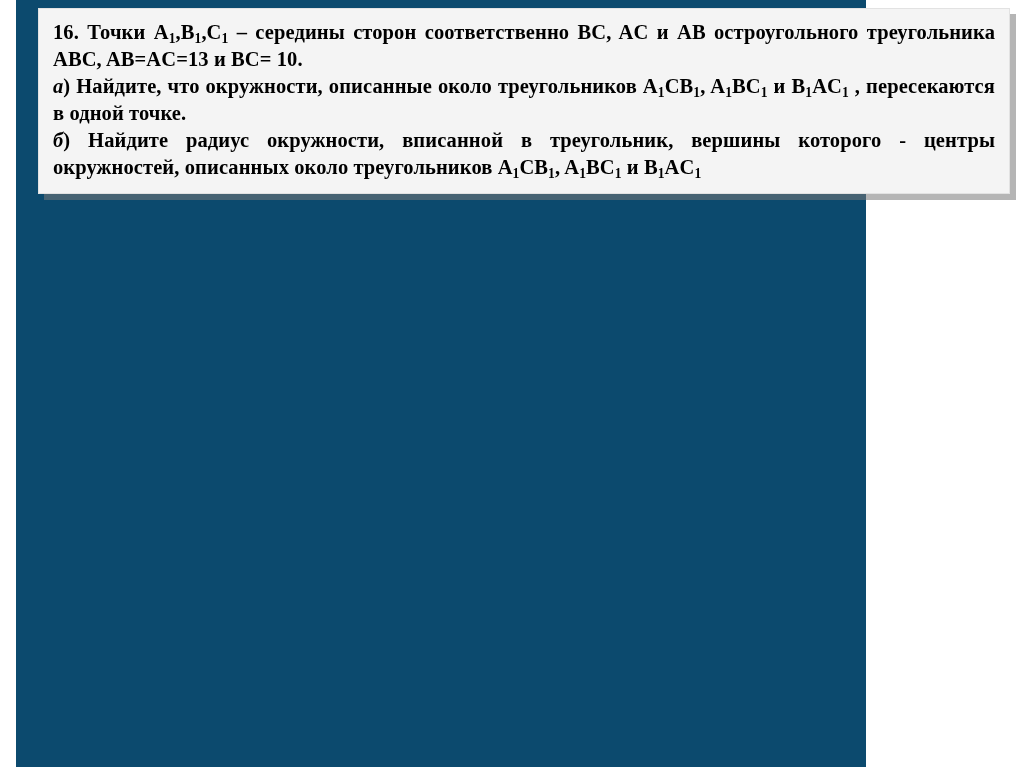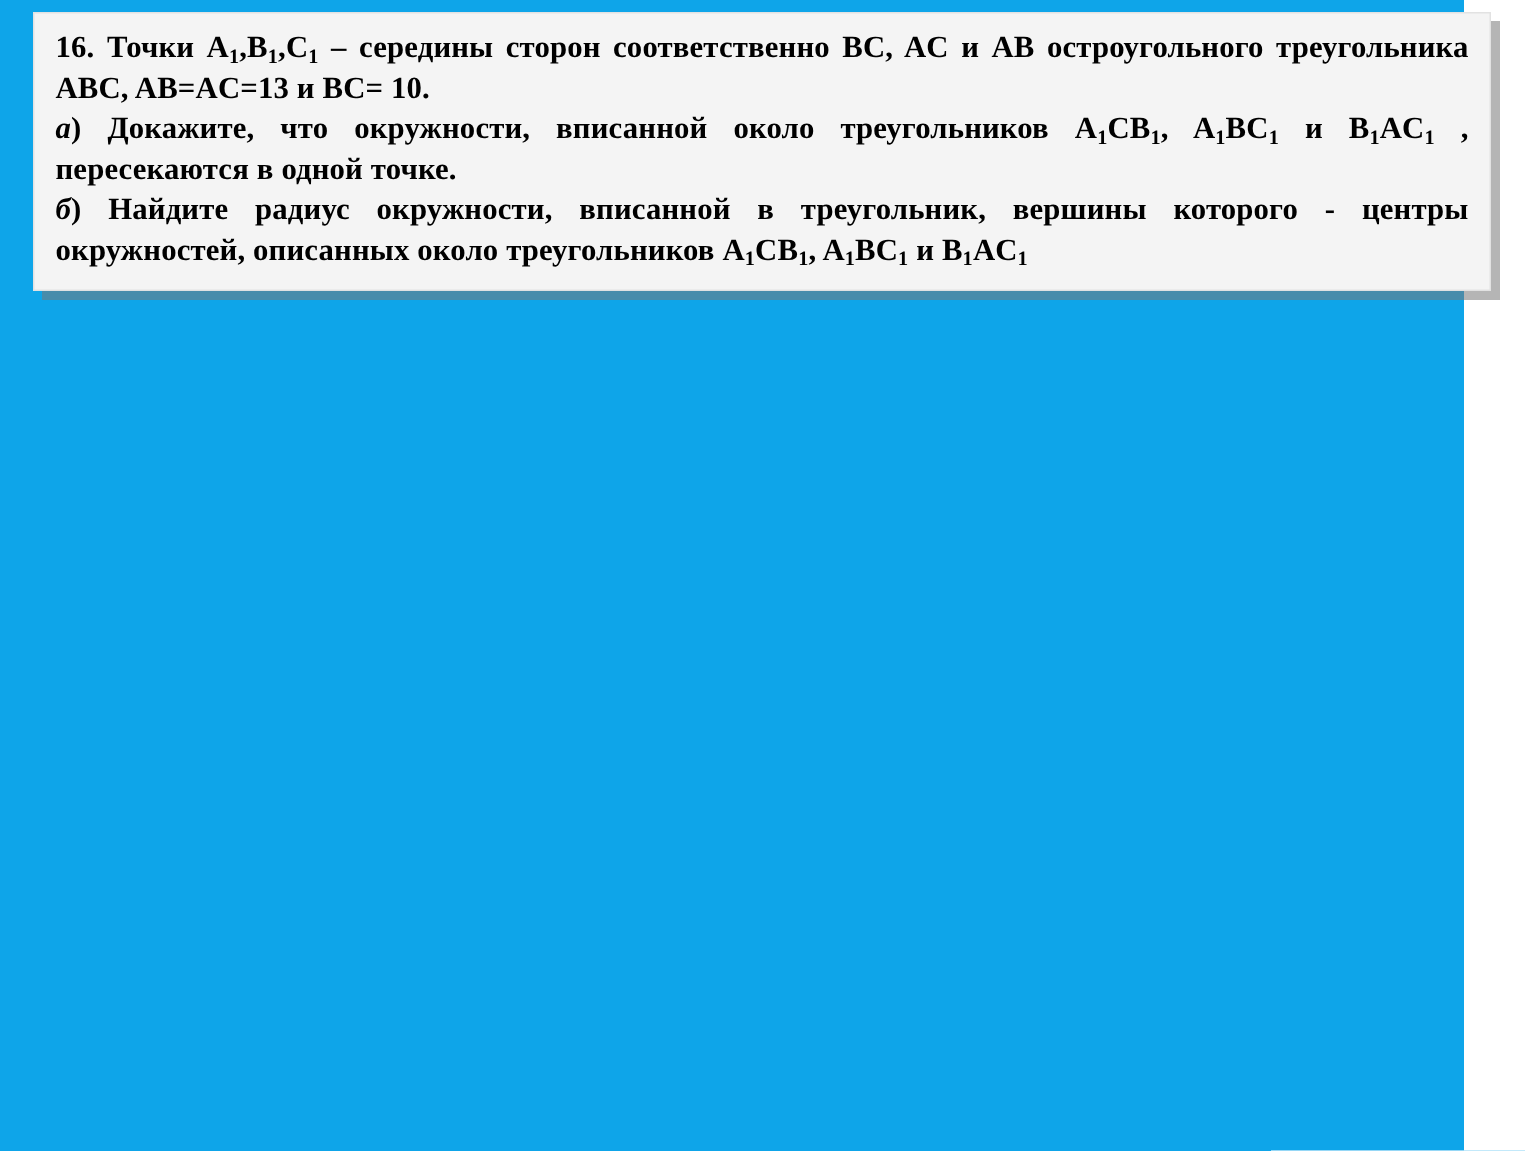--- a/index.html
+++ b/index.html
@@ -9,25 +9,25 @@
   }
   body {
     width: 1024px;
     height: 767px;
     font-family: "Liberation Serif", serif;
     overflow: hidden;
     position: relative;
   }
   .slide {
     position: absolute;
-    left: 0;
+    left: 16px;
     top: 0;
-    width: 976px;
+    width: 850px;
     height: 767px;
-    background: #0ea5e9;
+    background: #0c4a6e;
   }
   .text-frame {
     position: absolute;
     left: 22px;
     top: 8px;
     width: 972px;
     box-sizing: border-box;
     background: #f4f4f4;
     border: 1px solid #e2e2e2;
     box-shadow: 6px 6px 0 0 rgba(120,120,120,0.55);
@@ -61,19 +61,19 @@
 </style>
 </head>
 <body>
 
 <div class="slide">
 
   <div class="text-frame">
 
     <p class="line-statement"><span>16.</span> <span>Точки A</span><sub>1</sub><span>,B</span><sub>1</sub><span>,C</span><sub>1</sub><span> – середины сторон соответственно BC, AC и AB остроугольного треугольника ABC, AB=AC=13 и BC= 10.</span></p>
 
-    <p class="line-a"><span class="italic-marker">а</span><span>) Докажите, что окружности, вписанной около треугольников A</span><sub>1</sub><span>CB</span><sub>1</sub><span>, A</span><sub>1</sub><span>BC</span><sub>1</sub><span> и B</span><sub>1</sub><span>AC</span><sub>1</sub><span> , пересекаются в одной точке.</span></p>
+    <p class="line-a"><span class="italic-marker">а</span><span>) Найдите, что окружности, описанные около треугольников A</span><sub>1</sub><span>CB</span><sub>1</sub><span>, A</span><sub>1</sub><span>BC</span><sub>1</sub><span> и B</span><sub>1</sub><span>AC</span><sub>1</sub><span> , пересекаются в одной точке.</span></p>
 
     <p class="line-b"><span class="italic-marker">б</span><span>) Найдите радиус окружности, вписанной в треугольник, вершины которого - центры окружностей, описанных около треугольников A</span><sub>1</sub><span>CB</span><sub>1</sub><span>, A</span><sub>1</sub><span>BC</span><sub>1</sub><span> и B</span><sub>1</sub><span>AC</span><sub>1</sub></p>
 
   </div>
 
 </div>
 
 </body></html>

